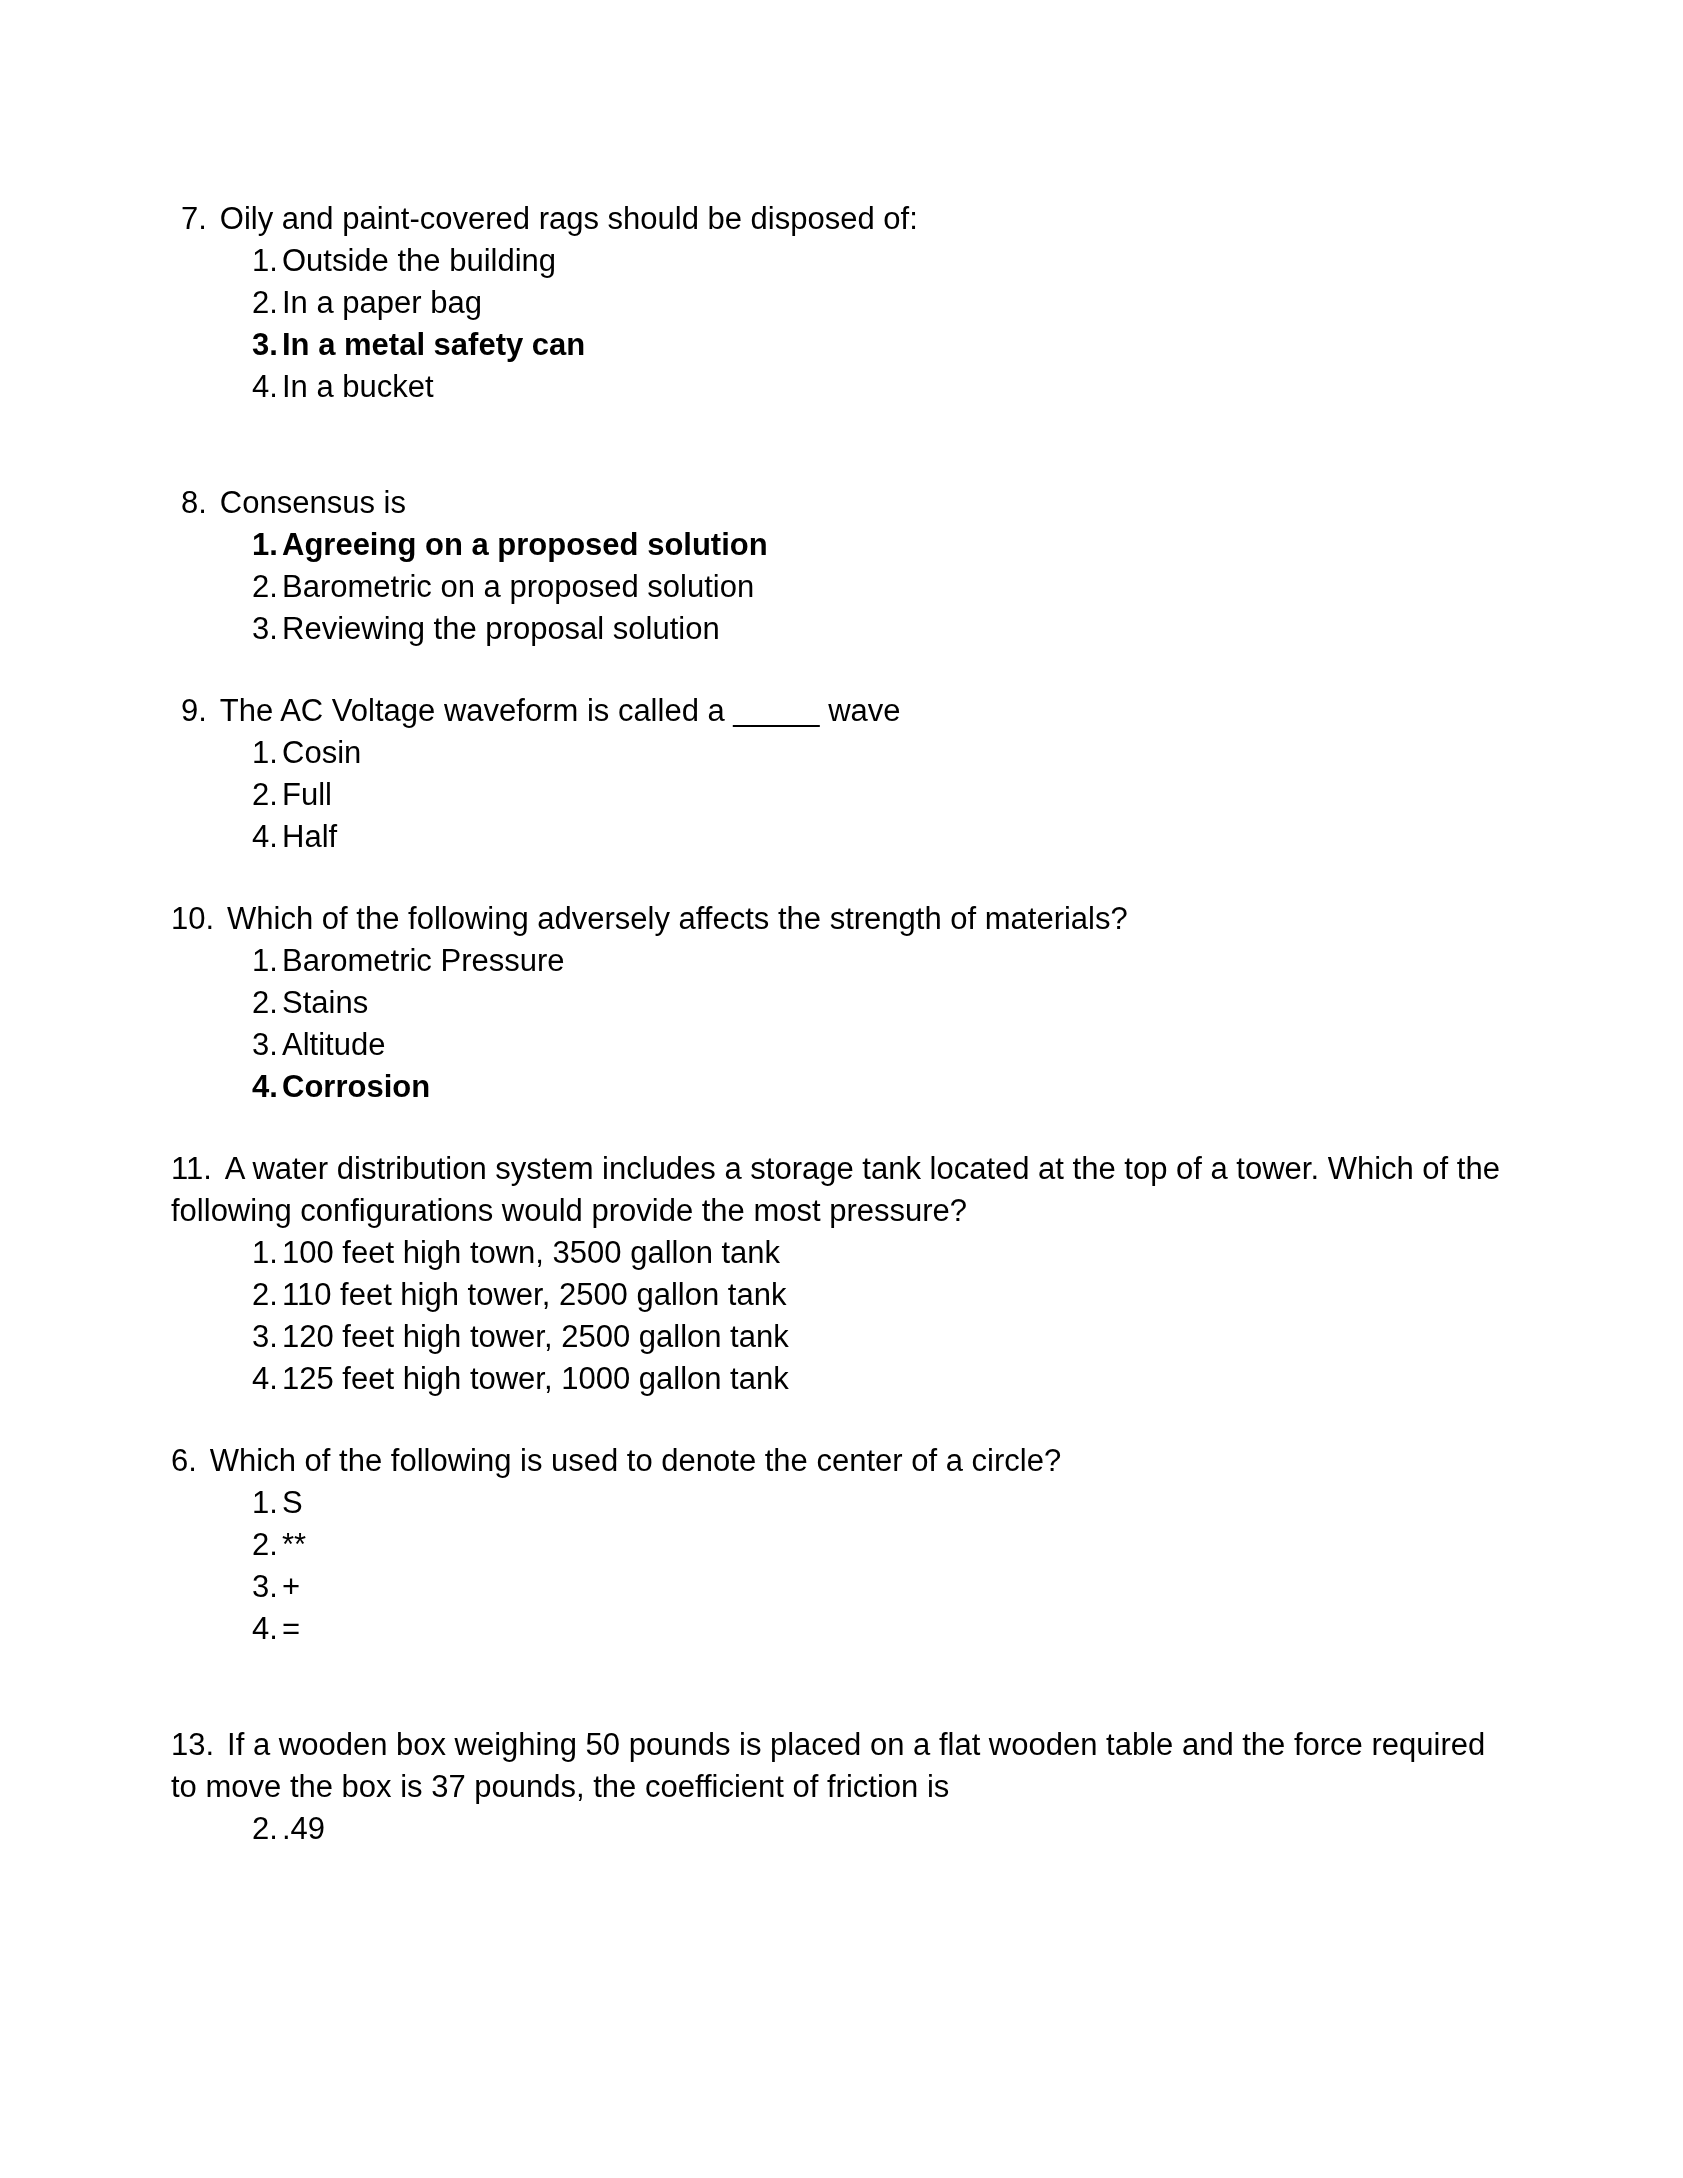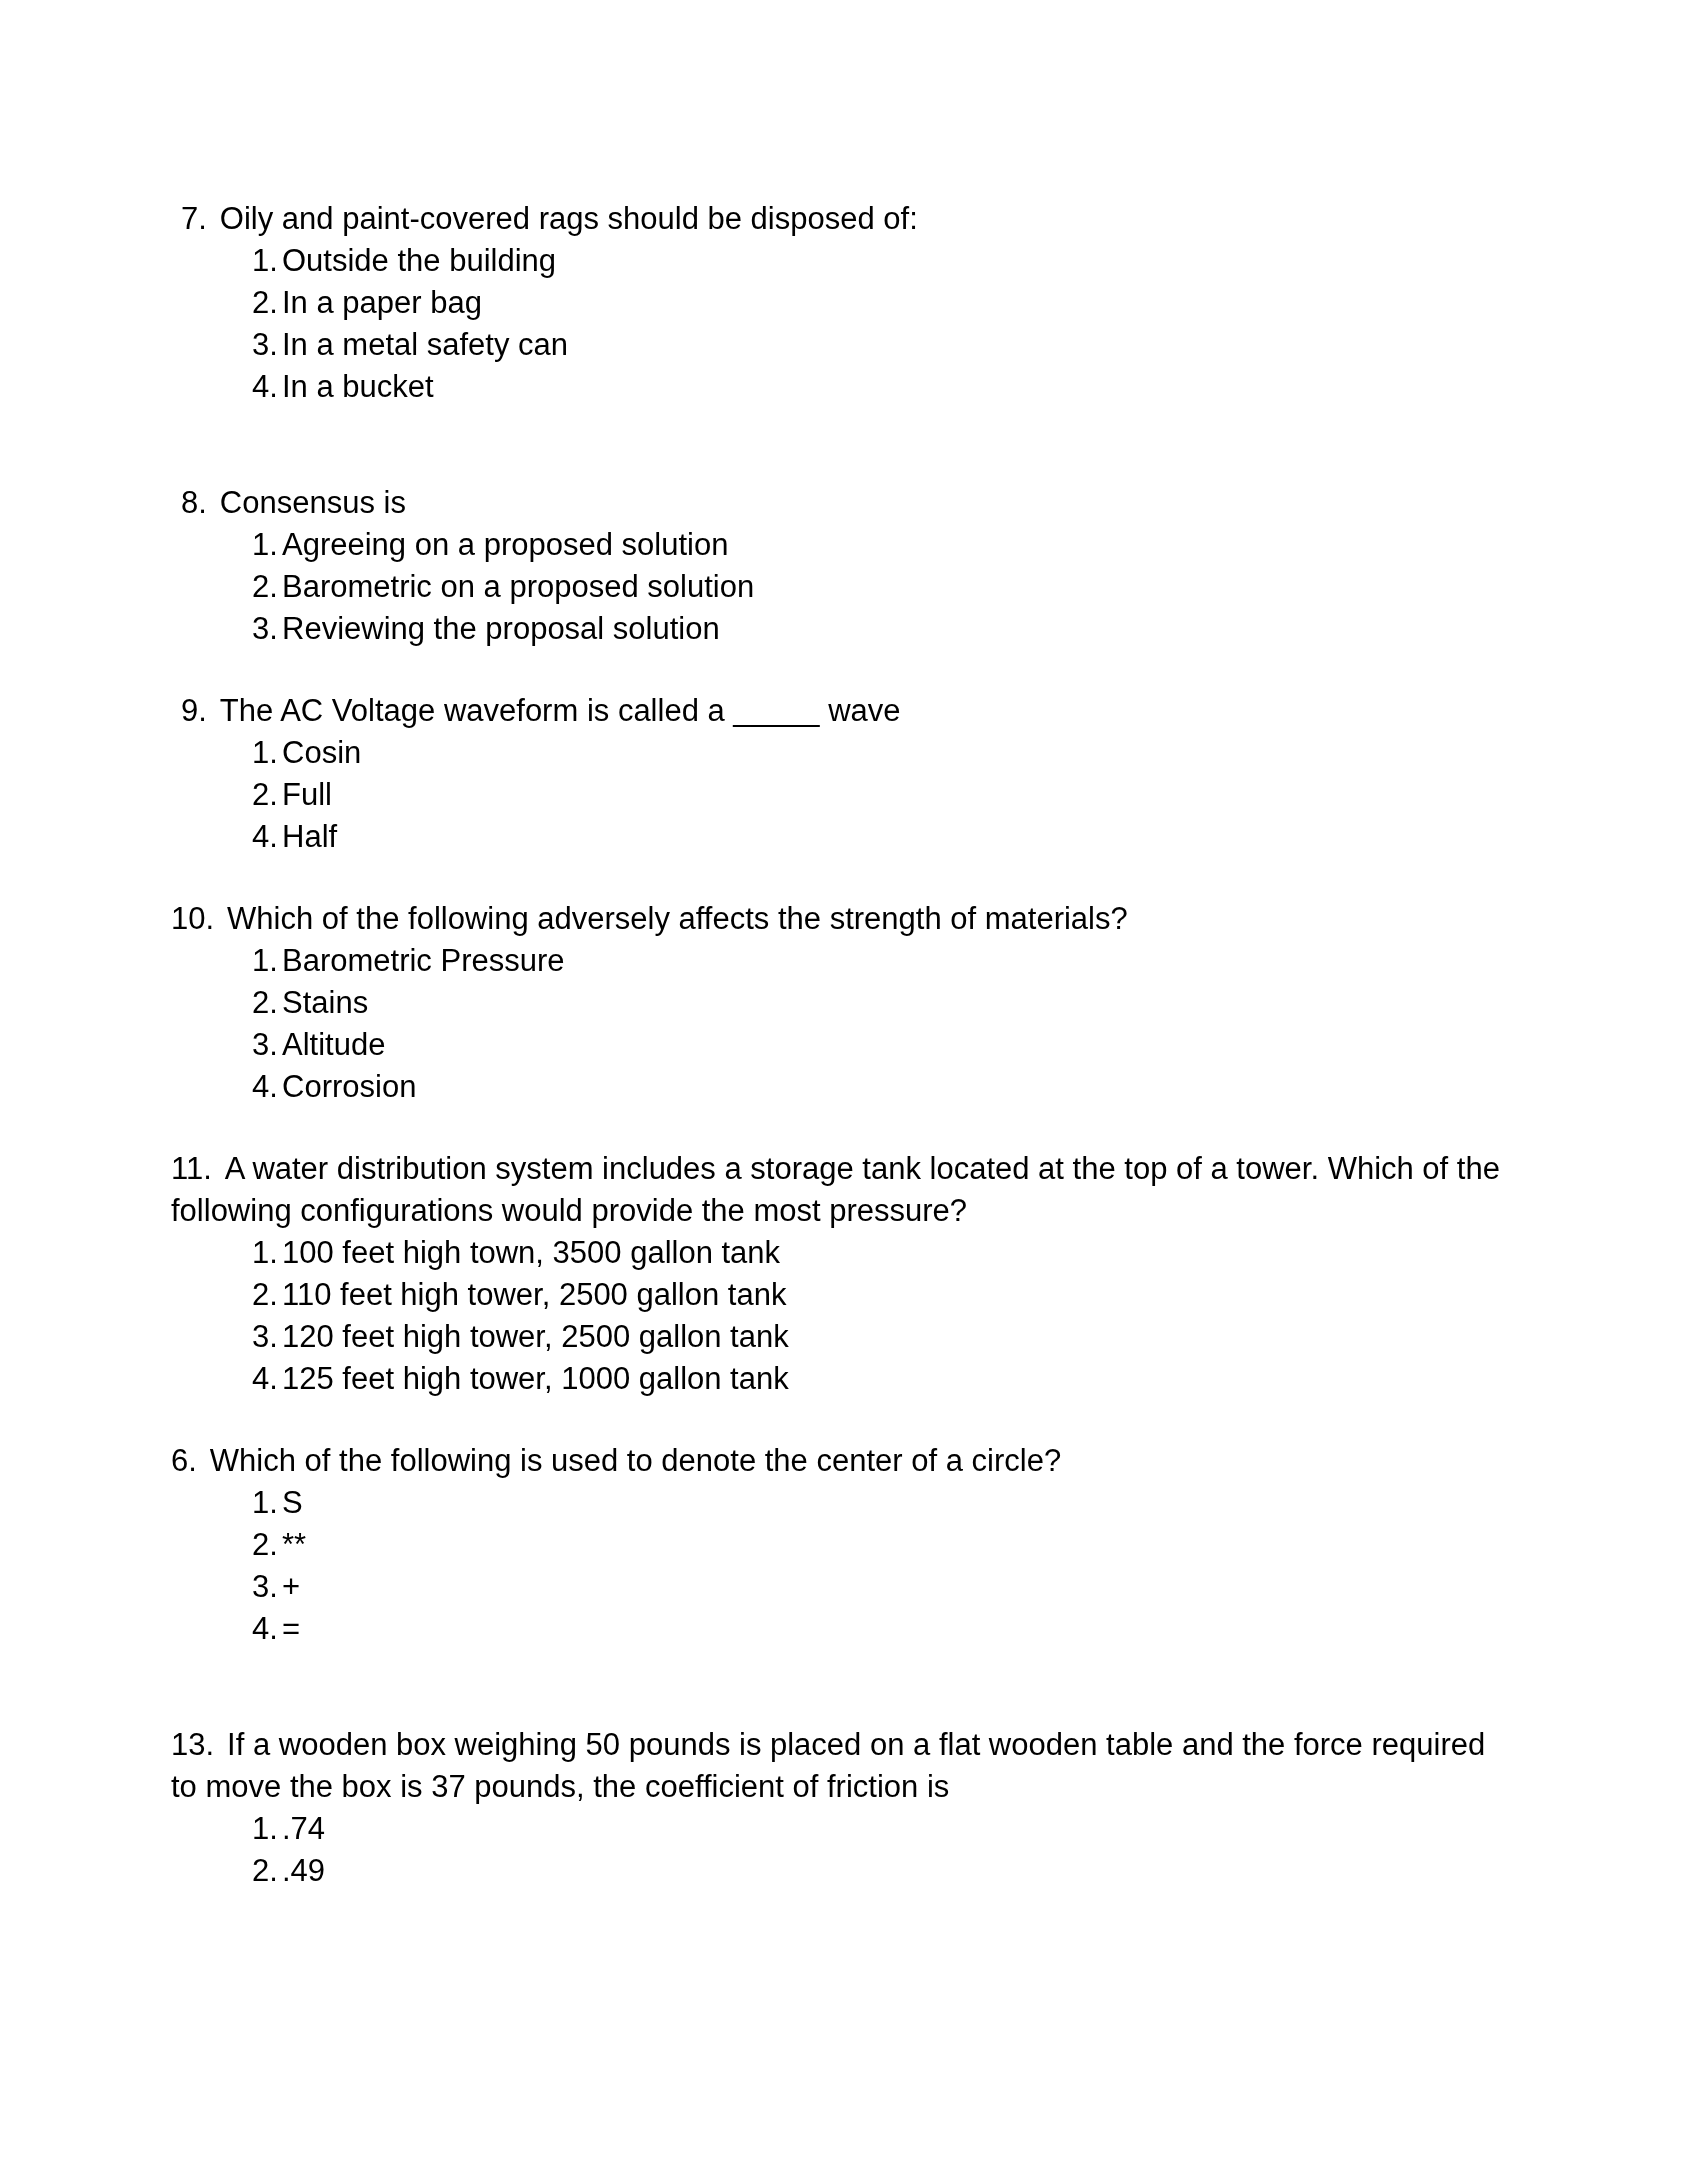--- a/index.html
+++ b/index.html
@@ -43,21 +43,21 @@
   .option {
     margin: 0;
     padding-left: 81px;
     line-height: 42px;
   }
   .o-num {
     display: inline-block;
     width: 30px;
   }
   .bold {
-    font-weight: normal;
+    font-weight: bold;
   }
 </style>
 </head>
 <body>
 
 <main class="doc">
   <div id="questions-root">
   <section class="question gap-large">
     <p class="q-line"><span class="q-num single-digit">7.</span><span class="q-text">Oily and paint-covered rags should be disposed of:</span></p>
     <div class="options">
@@ -130,20 +130,19 @@
 
   <p class="option"><span class="o-num">3.</span><span class="o-text">+</span></p>
 
   <p class="option"><span class="o-num">4.</span><span class="o-text">=</span></p>
 </div>
   </section>
 
   <section class="question">
     <p class="q-line"><span class="q-num">13.</span><span class="q-text">If a wooden box weighing 50 pounds is placed on a flat wooden table and the force required to move the box is 37 pounds, the coefficient of friction is</span></p>
     <div class="options">
-  <p class="option bold"><span class="o-num">1.</span><span class="o-text">.74</span></p>
 
   <p class="option"><span class="o-num">2.</span><span class="o-text">.49</span></p>
 </div>
   </section>
 </div>
 </main>
 
 
 </body></html>

